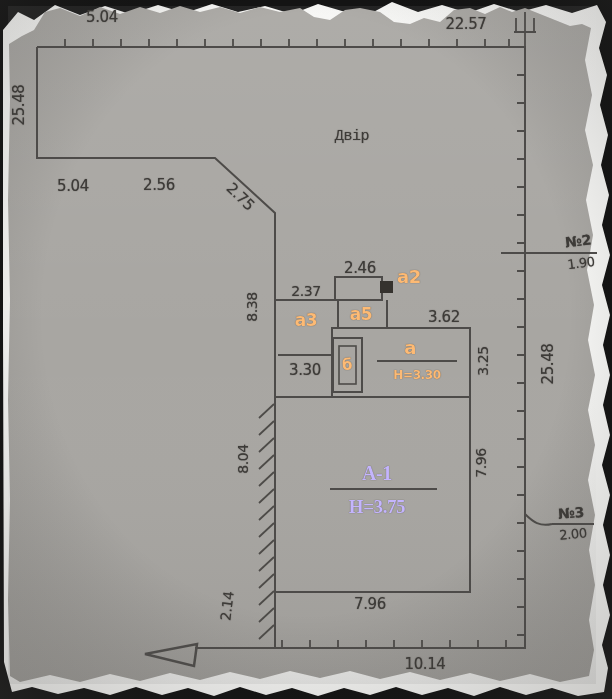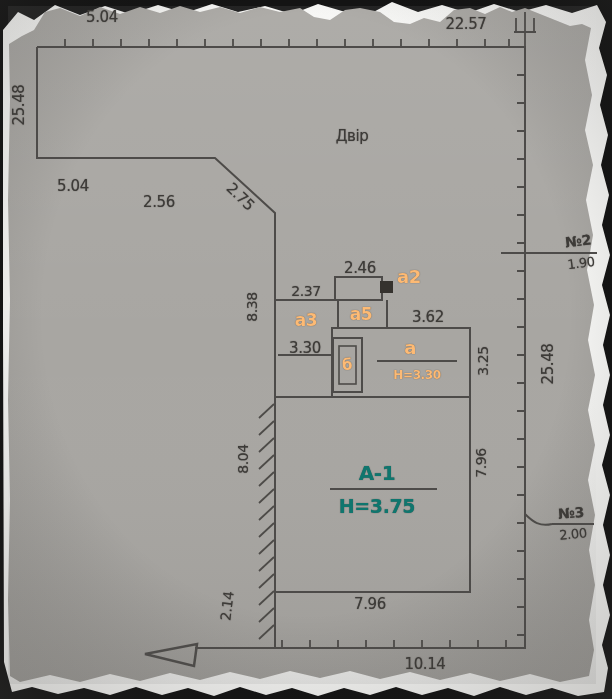--- a/index.html
+++ b/index.html
@@ -5,21 +5,21 @@
   html,body{margin:0;padding:0;background:#0e0e0e;}
   .stage{position:relative;width:612px;height:699px;overflow:hidden;
          font-family:"DejaVu Sans",sans-serif;padding-left:34px;}
   .stage svg{position:absolute;left:0;top:0;}
   .lbl{position:absolute;color:#3d3b38;white-space:nowrap;line-height:1;
        letter-spacing:-0.4px;text-shadow:0 0 1.1px rgba(66,63,59,.8);
        transform-origin:center center;}
   .dim{font-size:15px;}
   .dim-sm{font-size:14px;}
   .bld{font-size:17px;font-weight:bold;color:#fdba74;}
-  .bld-lg{font-size:20px;font-weight:bold;color:#0f766e;}
+  .bld-lg{font-size:20px;font-weight:bold;color:#c4b5fd;font-family:Liberation Serif, serif;}
   .pt{font-size:14px;font-weight:bold;}
   .pt-val{font-size:13px;}
 </style>
 </head>
 <body>
 
 <div class="stage">
 
   <svg width="612" height="699" viewBox="0 0 612 699">
     <defs>
@@ -84,31 +84,31 @@
       <path stroke-width="1.8" d="M525,32 L525,47 M514,32 L536,32 M516,18 L516,32 M525,12 L525,32 M534,18 L534,32"></path>
 
       <rect x="380" y="281" width="13" height="12" fill="#34322f" stroke="none"></rect>
     </g>
   </svg>
 
   <div class="lbl dim" style="left:102px;top:17px;transform:translate(-50%,-50%);">5.04</div>
   <div class="lbl dim" style="left:466px;top:24px;transform:translate(-50%,-50%);">22.57</div>
   <div class="lbl dim" style="left:19px;top:105px;transform:translate(-50%,-50%) rotate(-90deg);">25.48</div>
   <div class="lbl dim" style="left:73px;top:186px;transform:translate(-50%,-50%);">5.04</div>
-  <div class="lbl dim" style="left:159px;top:202px;transform:translate(-50%,-50%);">2.56</div>
+  <div class="lbl dim" style="left:159px;top:185px;transform:translate(-50%,-50%);">2.56</div>
   <div class="lbl dim" style="left:240px;top:197px;transform:translate(-50%,-50%) rotate(44deg);">2.75</div>
-  <div class="lbl dim" style="left:352px;top:136px;transform:translate(-50%,-50%);">Двір</div>
+  <div class="lbl dim" style="left:352px;top:136px;transform:translate(-50%,-50%);font-family:Liberation Mono, monospace;">Двір</div>
   <div class="lbl dim-sm" style="left:252px;top:307px;transform:translate(-50%,-50%) rotate(-90deg);">8.38</div>
   <div class="lbl dim-sm" style="left:306px;top:291px;transform:translate(-50%,-50%);">2.37</div>
   <div class="lbl dim" style="left:360px;top:268px;transform:translate(-50%,-50%);">2.46</div>
   <div class="lbl bld" style="left:409px;top:277px;transform:translate(-50%,-50%);font-size:18px;">а2</div>
   <div class="lbl bld" style="left:361px;top:314px;transform:translate(-50%,-50%);">а5</div>
-  <div class="lbl dim" style="left:428px;top:317px;transform:translate(-50%,-50%);">3.62</div>
+  <div class="lbl dim" style="left:444px;top:317px;transform:translate(-50%,-50%);">3.62</div>
   <div class="lbl bld" style="left:306px;top:320px;transform:translate(-50%,-50%);">а3</div>
-  <div class="lbl dim" style="left:305px;top:348px;transform:translate(-50%,-50%);">3.30</div>
+  <div class="lbl dim" style="left:305px;top:370px;transform:translate(-50%,-50%);">3.30</div>
   <div class="lbl bld" style="left:347px;top:365px;transform:translate(-50%,-50%);font-size:15px;">б</div>
   <div class="lbl bld" style="left:410px;top:348px;transform:translate(-50%,-50%);font-size:18px;">а</div>
   <div class="lbl bld" style="left:417px;top:375px;transform:translate(-50%,-50%);font-size:12px;">Н=3.30</div>
   <div class="lbl dim-sm" style="left:483px;top:361px;transform:translate(-50%,-50%) rotate(-90deg);">3.25</div>
   <div class="lbl dim" style="left:548px;top:364px;transform:translate(-50%,-50%) rotate(-90deg);">25.48</div>
   <div class="lbl pt" style="left:578px;top:241px;transform:translate(-50%,-50%) rotate(-7deg);">№2</div>
   <div class="lbl pt-val" style="left:581px;top:263px;transform:translate(-50%,-50%) rotate(-7deg);">1.90</div>
   <div class="lbl dim-sm" style="left:243px;top:459px;transform:translate(-50%,-50%) rotate(-90deg);">8.04</div>
   <div class="lbl bld-lg" style="left:377px;top:473px;transform:translate(-50%,-50%);">А-1</div>
   <div class="lbl bld-lg" style="left:377px;top:506px;transform:translate(-50%,-50%);font-size:19px;">Н=3.75</div>

